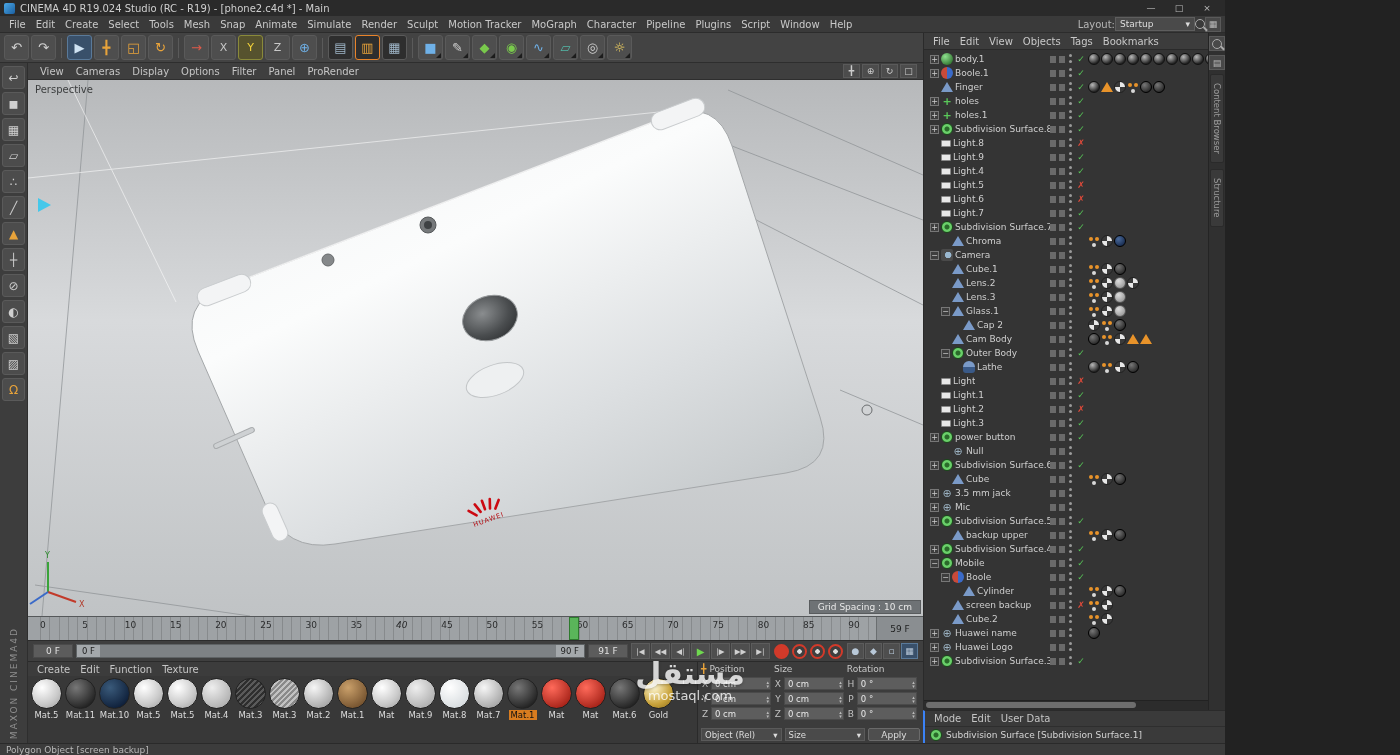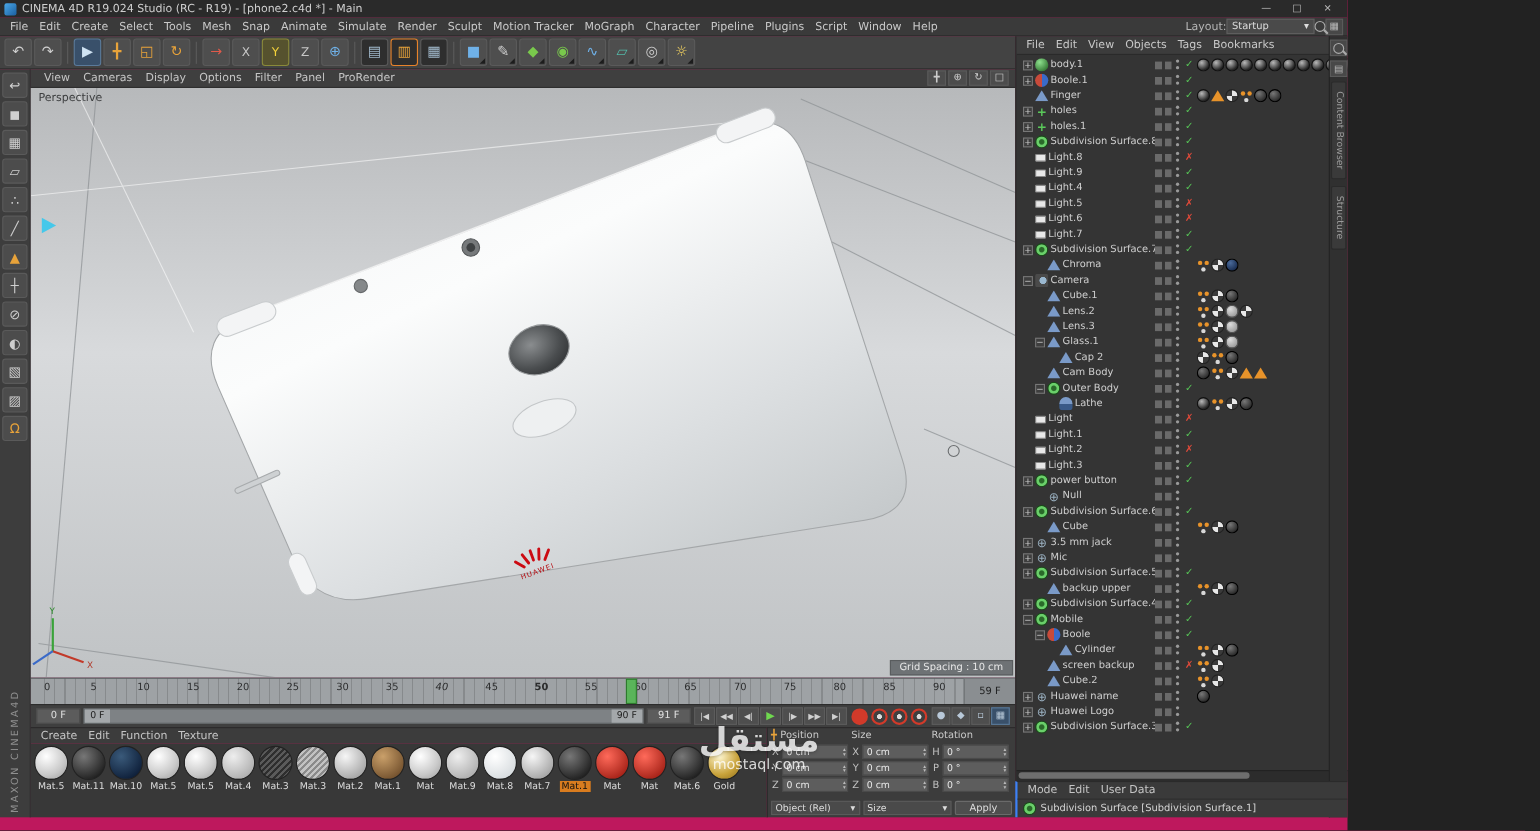--- a/index.html
+++ b/index.html
@@ -376,21 +376,21 @@
         <span class="tick" style="left: 0%;">0</span>
         <span class="tick" style="left: 5.43478%;">5</span>
         <span class="tick" style="left: 10.8696%;">10</span>
         <span class="tick" style="left: 16.3043%;">15</span>
         <span class="tick" style="left: 21.7391%;">20</span>
         <span class="tick" style="left: 27.1739%;">25</span>
         <span class="tick" style="left: 32.6087%;">30</span>
         <span class="tick" style="left: 38.0435%;">35</span>
         <span class="tick" style="left: 43.4783%; font-style: italic;">40</span>
         <span class="tick" style="left: 48.913%;">45</span>
-        <span class="tick" style="left: 54.3478%; font-weight: bold;">50</span>
+        <span class="tick" style="left: 54.3478%;">50</span>
         <span class="tick" style="left: 59.7826%;">55</span>
         <span class="tick" style="left: 65.2174%;">60</span>
         <span class="tick" style="left: 70.6522%;">65</span>
         <span class="tick" style="left: 76.087%;">70</span>
         <span class="tick" style="left: 81.5217%;">75</span>
         <span class="tick" style="left: 86.9565%;">80</span>
         <span class="tick" style="left: 92.3913%;">85</span>
         <span class="tick" style="left: 97.8261%;">90</span>
         <div class="playhead" style="left: 64.1304%;"></div>
       </div>
@@ -1291,19 +1291,22 @@
         <span class="amnav">▶</span>
         <span class="amnav">⊘</span>
       </span>
     </div>
     <div class="amtitle">
       <span class="oi subdiv"></span>
       <span>Subdivision Surface [Subdivision Surface.1]</span>
     </div>
   </div>
 
+  <div class="statusbar">
+    <span>Polygon Object [screen backup]</span>
+  </div>
 
   <div class="watermark">
     <div class="wm1">مستقل</div>
     <div class="wm2">mostaql.com</div>
   </div>
 
 </div>
 
 </body></html>

